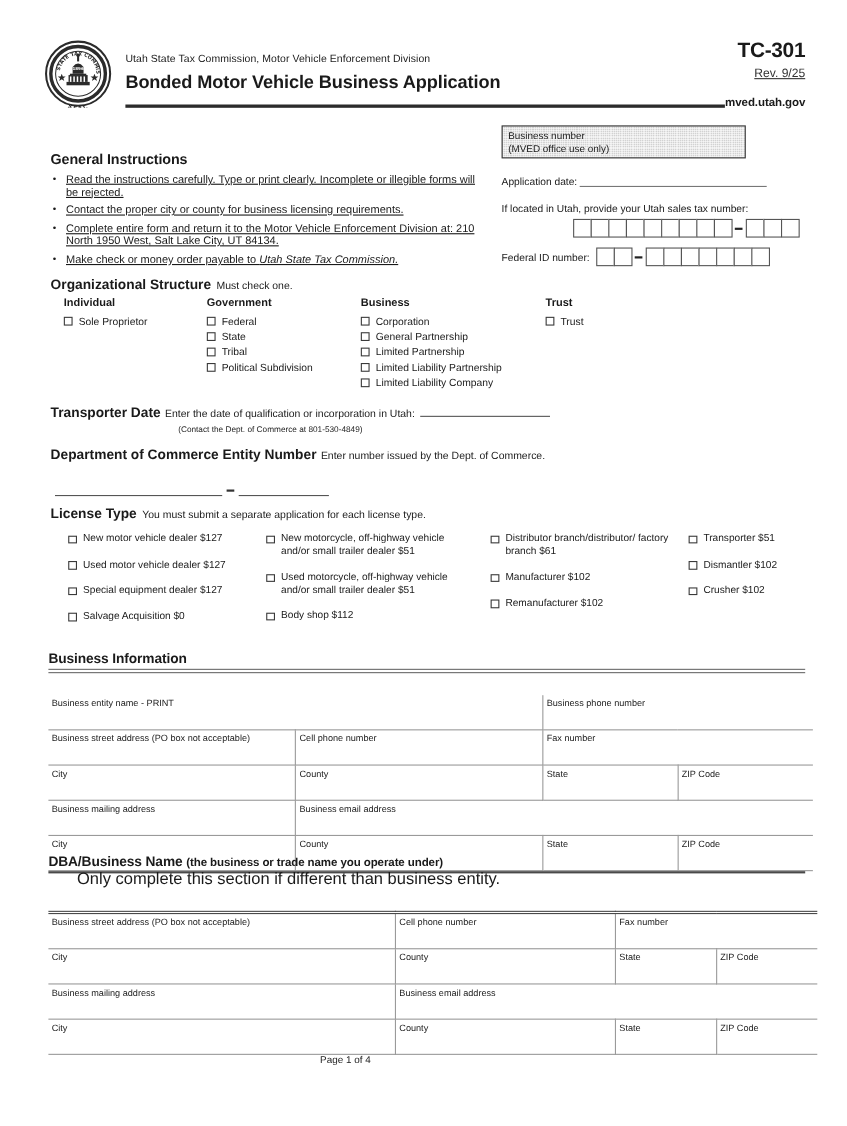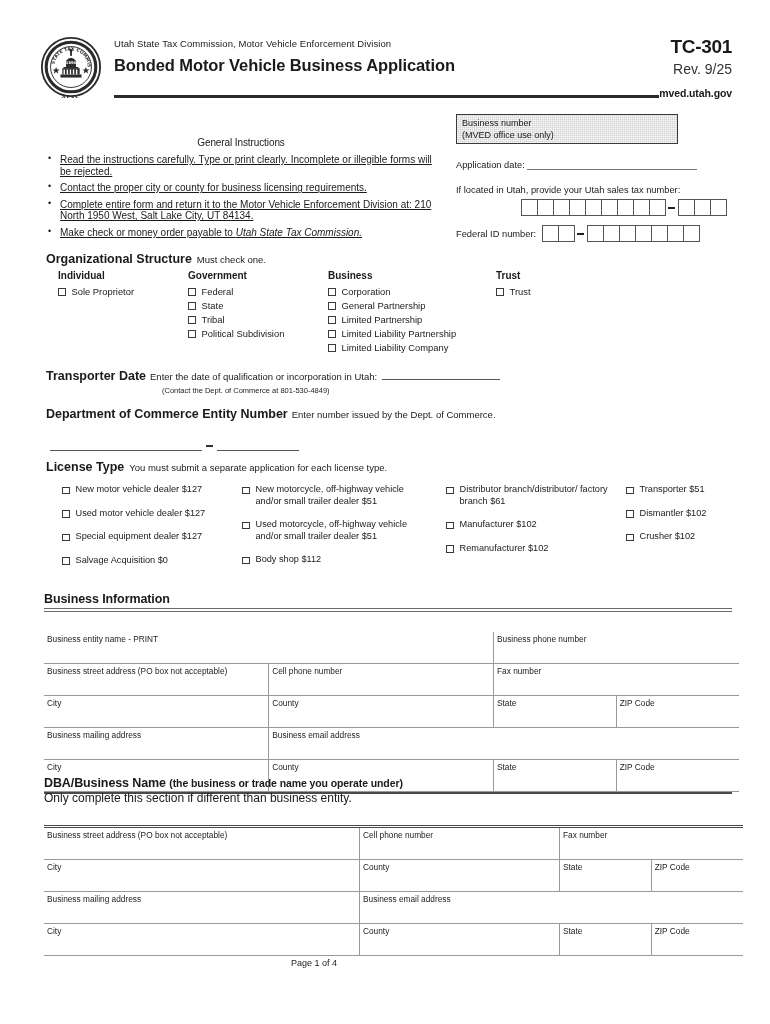--- a/index.html
+++ b/index.html
@@ -29,21 +29,21 @@
     left: 40px; top: 34px;
     width: 692px;
   }
   .seal {
     position: absolute;
     left: 0; top: 2px;
     width: 62px; height: 62px;
   }
   .hdr-text {
     position: absolute;
-    left: 74px; top: 4px;
+    left: 74px; top: 14px;
   }
   .agency-line {
     font-size: 9.5px;
     letter-spacing: 0.08px;
     color: #1a1a1a;
     white-space: nowrap;
   }
   .form-title {
     font-size: 16.5px;
     font-weight: bold;
@@ -55,23 +55,24 @@
     position: absolute;
     right: 0; top: 2px;
     text-align: right;
   }
   .form-no .num {
     font-size: 19px;
     font-weight: bold;
     letter-spacing: -0.3px;
   }
   .form-no .rev {
-    font-size: 14px;
+    font-size: 11px;
     margin-top: 3px;
     color: #333;
+    text-decoration: underline;
   }
   .hdr-rule-wrap {
     position: absolute;
     left: 74px; top: 57px;
     width: 618px;
     height: 12px;
   }
   .hdr-rule {
     position: absolute;
     left: 0; top: 4px;
@@ -87,24 +88,23 @@
     letter-spacing: -0.1px;
   }
 
   
   .gen-inst {
     position: absolute;
     left: 46px; top: 137px;
     width: 390px;
   }
   .sec-h {
-    font-size: 10px;
-    font-weight: normal;
+    font-size: 13px;
+    font-weight: bold;
     letter-spacing: -0.1px;
-    text-align: center;
   }
   .bullets {
     margin: 6px 0 0 0;
     padding: 0;
     list-style: none;
   }
   .bullets li {
     position: relative;
     padding-left: 14px;
     font-size: 10px;
@@ -328,21 +328,22 @@
   .tbl-title {
     font-size: 12.5px;
     font-weight: bold;
     letter-spacing: -0.1px;
   }
   .tbl-title .paren {
     font-size: 10.5px;
     font-weight: bold;
   }
   .tbl-sub {
-    font-size: 12px;
+    font-size: 15px;
+    margin-left: 26px;
     margin-top: 1px;
   }
   table.form-tbl {
     width: 688px;
     border-collapse: collapse;
     margin-top: 20px;
     table-layout: fixed;
   }
   table.form-tbl.topdbl { border-top: 3px double #4a4a4a; }
   table.form-tbl td {

